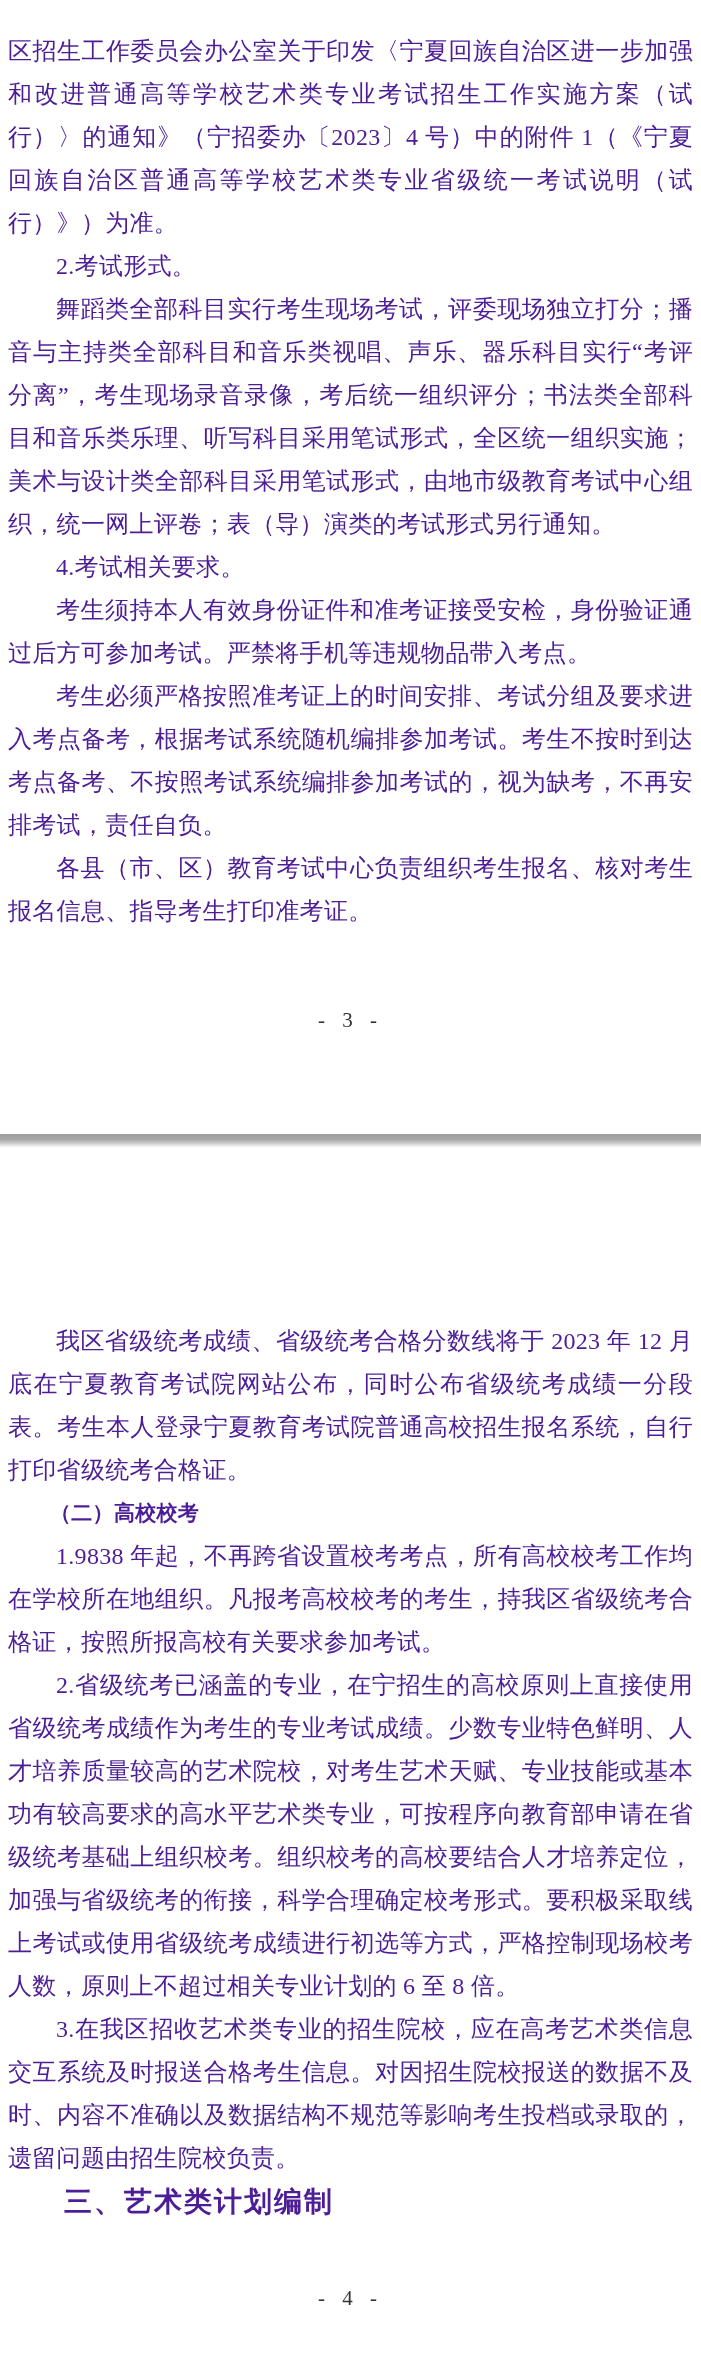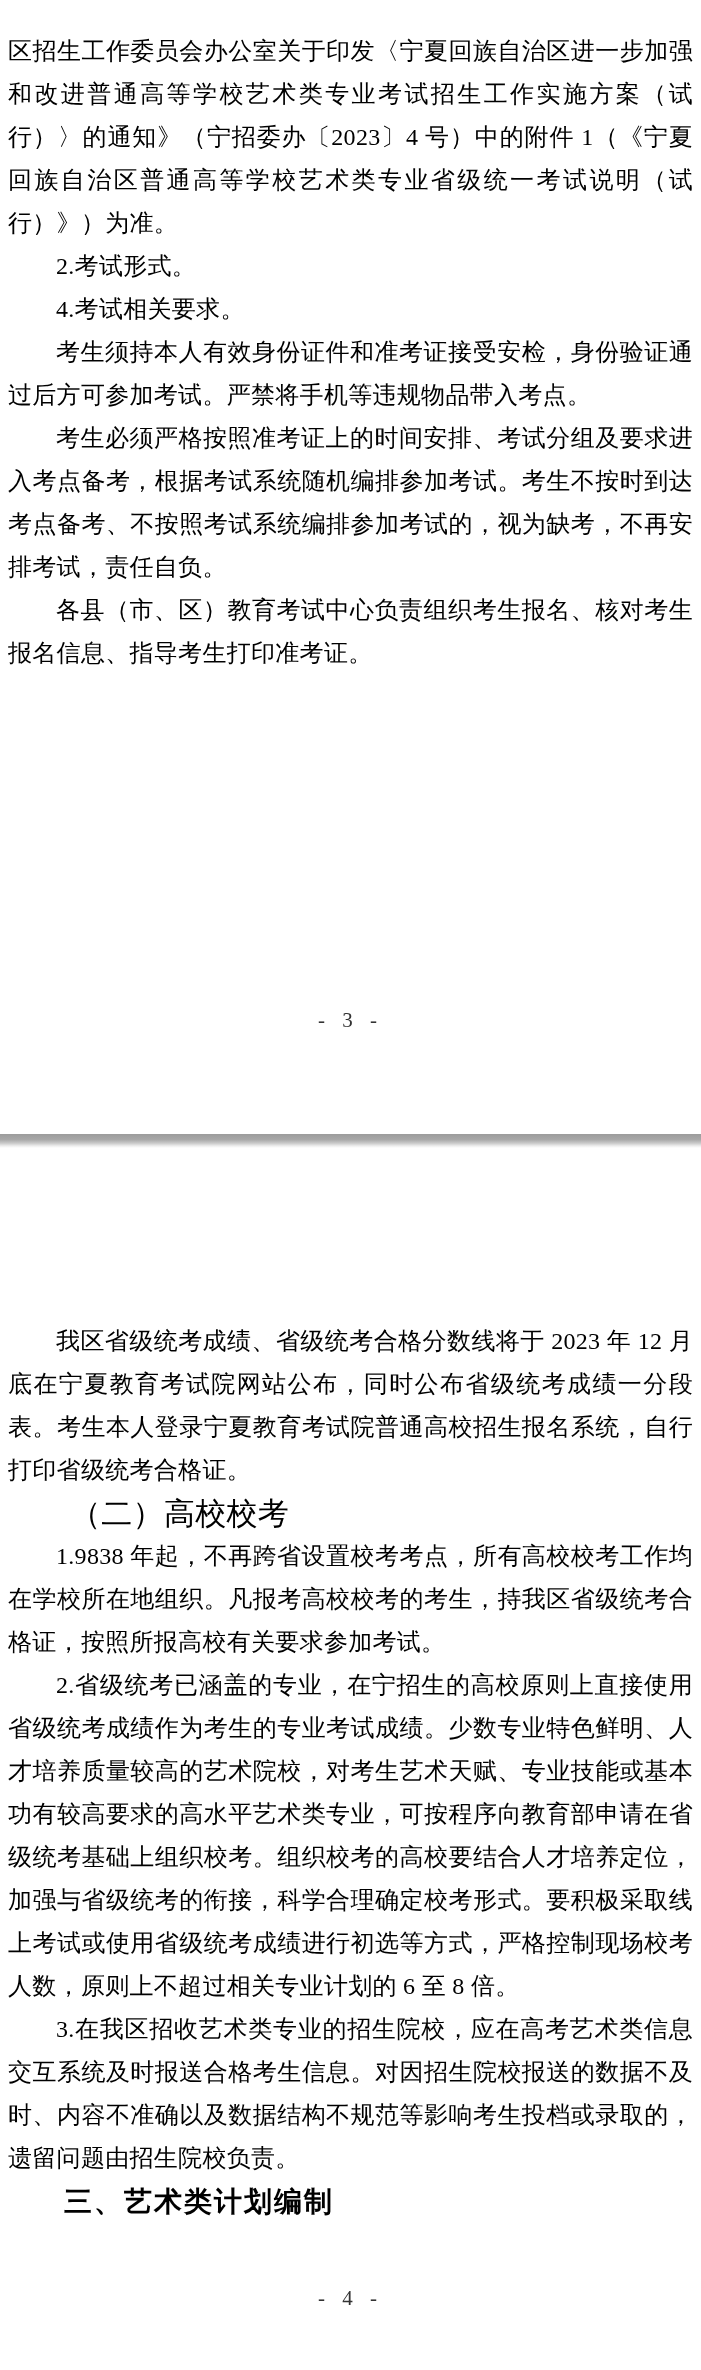--- a/index.html
+++ b/index.html
@@ -35,34 +35,34 @@
       #ededed 85%,
       #ffffff 100%);
   }
   .blk {
     margin: 0;
     font-size: 24px;
     line-height: 43px;
     text-align: justify;
     font-weight: normal;
     letter-spacing: 0.3px;
-    color: #000000;
+    color: #4c1d95;
   }
   .blk.indent { text-indent: 2em; }
   .blk.noindent { text-indent: 0; }
   .blk.heading-bold {
     font-weight: normal;
     text-indent: 2em;
     text-align: left;
   }
   .blk.heading-kai {
-    font-weight: normal;
+    font-weight: bold;
     text-indent: 2em;
     text-align: left;
-    font-size: 31px;
+    font-size: 21px;
   }
   .blk.heading-sans {
     font-family: "Liberation Sans", "DejaVu Sans", sans-serif;
     font-weight: bold;
     text-indent: 2em;
     text-align: left;
     font-size: 28px;
     letter-spacing: 2px;
   }
   .page-number {
@@ -79,20 +79,21 @@
   .page-4 .page-number { top: 1138px; }
 </style>
 </head>
 <body>
 
 <div id="stage">
 
   <div class="page page-3">
     <p class="blk noindent">区招生工作委员会办公室关于印发〈宁夏回族自治区进一步加强和改进普通高等学校艺术类专业考试招生工作实施方案（试行）〉的通知》（宁招委办〔2023〕4 号）中的附件 1（《宁夏回族自治区普通高等学校艺术类专业省级统一考试说明（试行）》）为准。</p>
     <p class="blk heading-bold">2.考试形式。</p>
+    <p class="blk indent">舞蹈类全部科目实行考生现场考试，评委现场独立打分；播音与主持类全部科目和音乐类视唱、声乐、器乐科目实行“考评分离”，考生现场录音录像，考后统一组织评分；书法类全部科目和音乐类乐理、听写科目采用笔试形式，全区统一组织实施；美术与设计类全部科目采用笔试形式，由地市级教育考试中心组织，统一网上评卷；表（导）演类的考试形式另行通知。</p>
     <p class="blk heading-bold">4.考试相关要求。</p>
     <p class="blk indent">考生须持本人有效身份证件和准考证接受安检，身份验证通过后方可参加考试。严禁将手机等违规物品带入考点。</p>
     <p class="blk indent">考生必须严格按照准考证上的时间安排、考试分组及要求进入考点备考，根据考试系统随机编排参加考试。考生不按时到达考点备考、不按照考试系统编排参加考试的，视为缺考，不再安排考试，责任自负。</p>
     <p class="blk indent">各县（市、区）教育考试中心负责组织考生报名、核对考生报名信息、指导考生打印准考证。</p>
     <div class="page-number">- 3 -</div>
   </div>
 
   <div class="page-separator"></div>
 
   <div class="page page-4">

